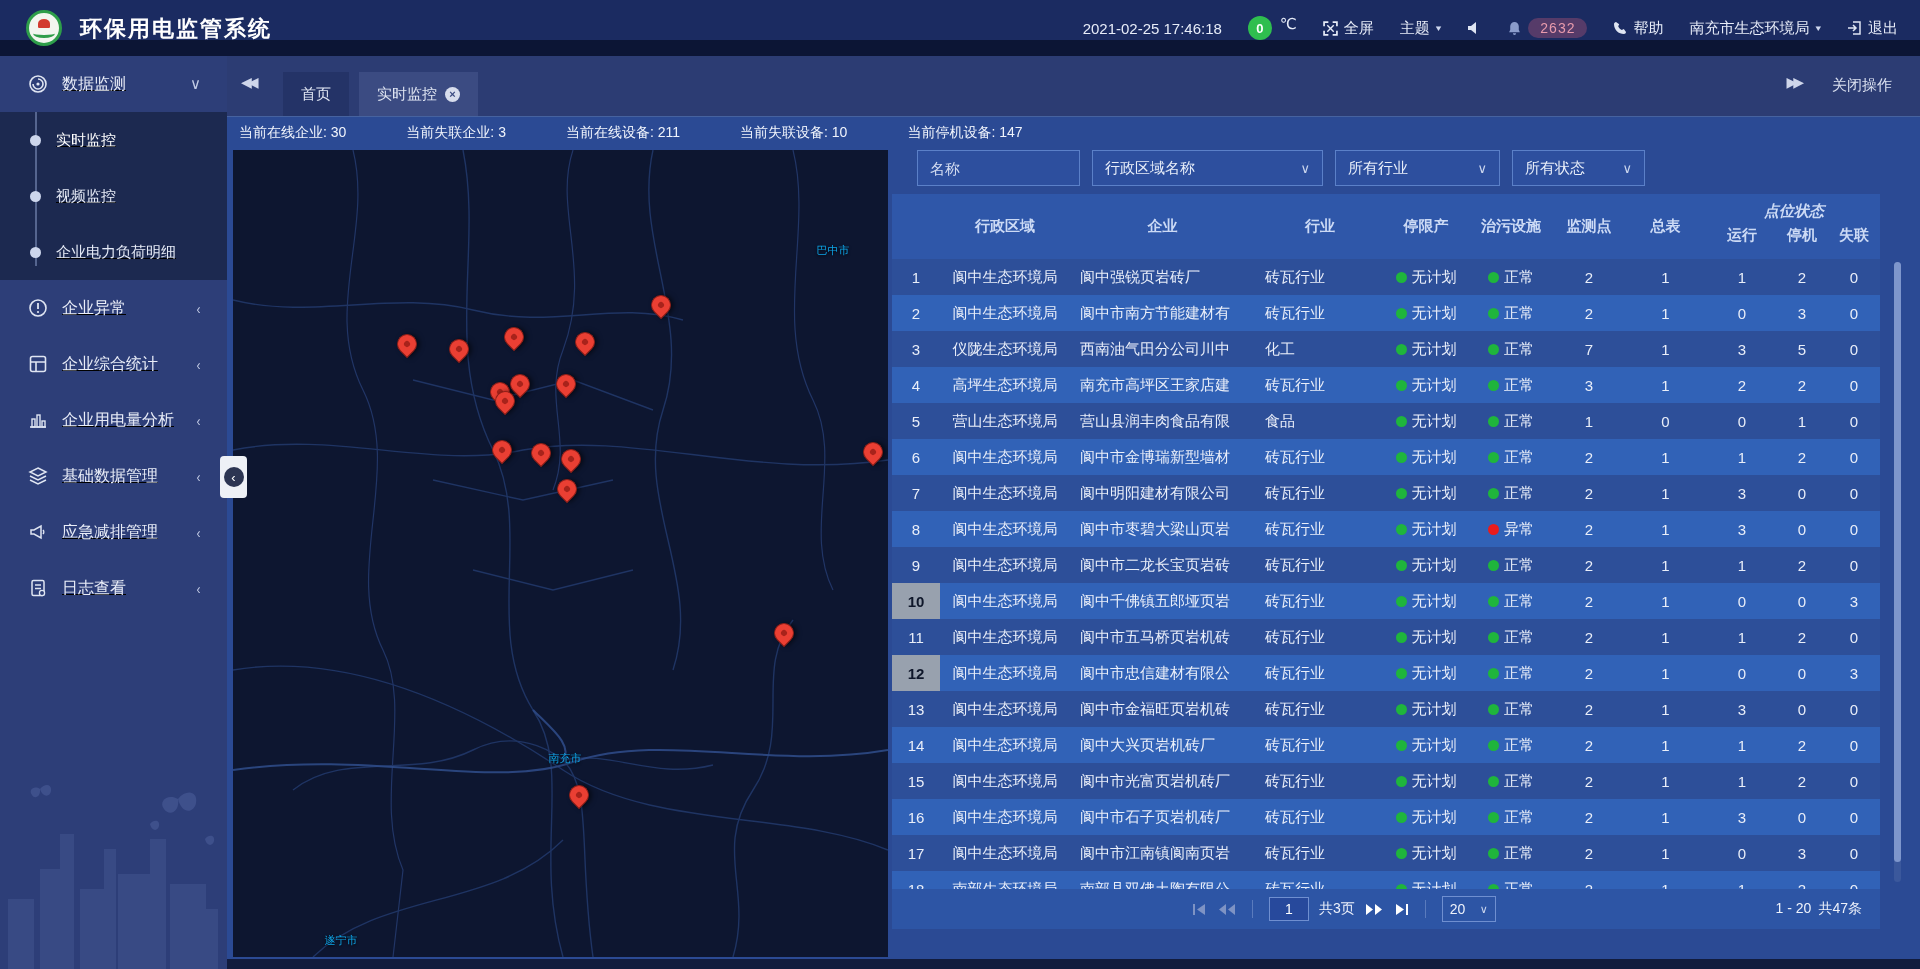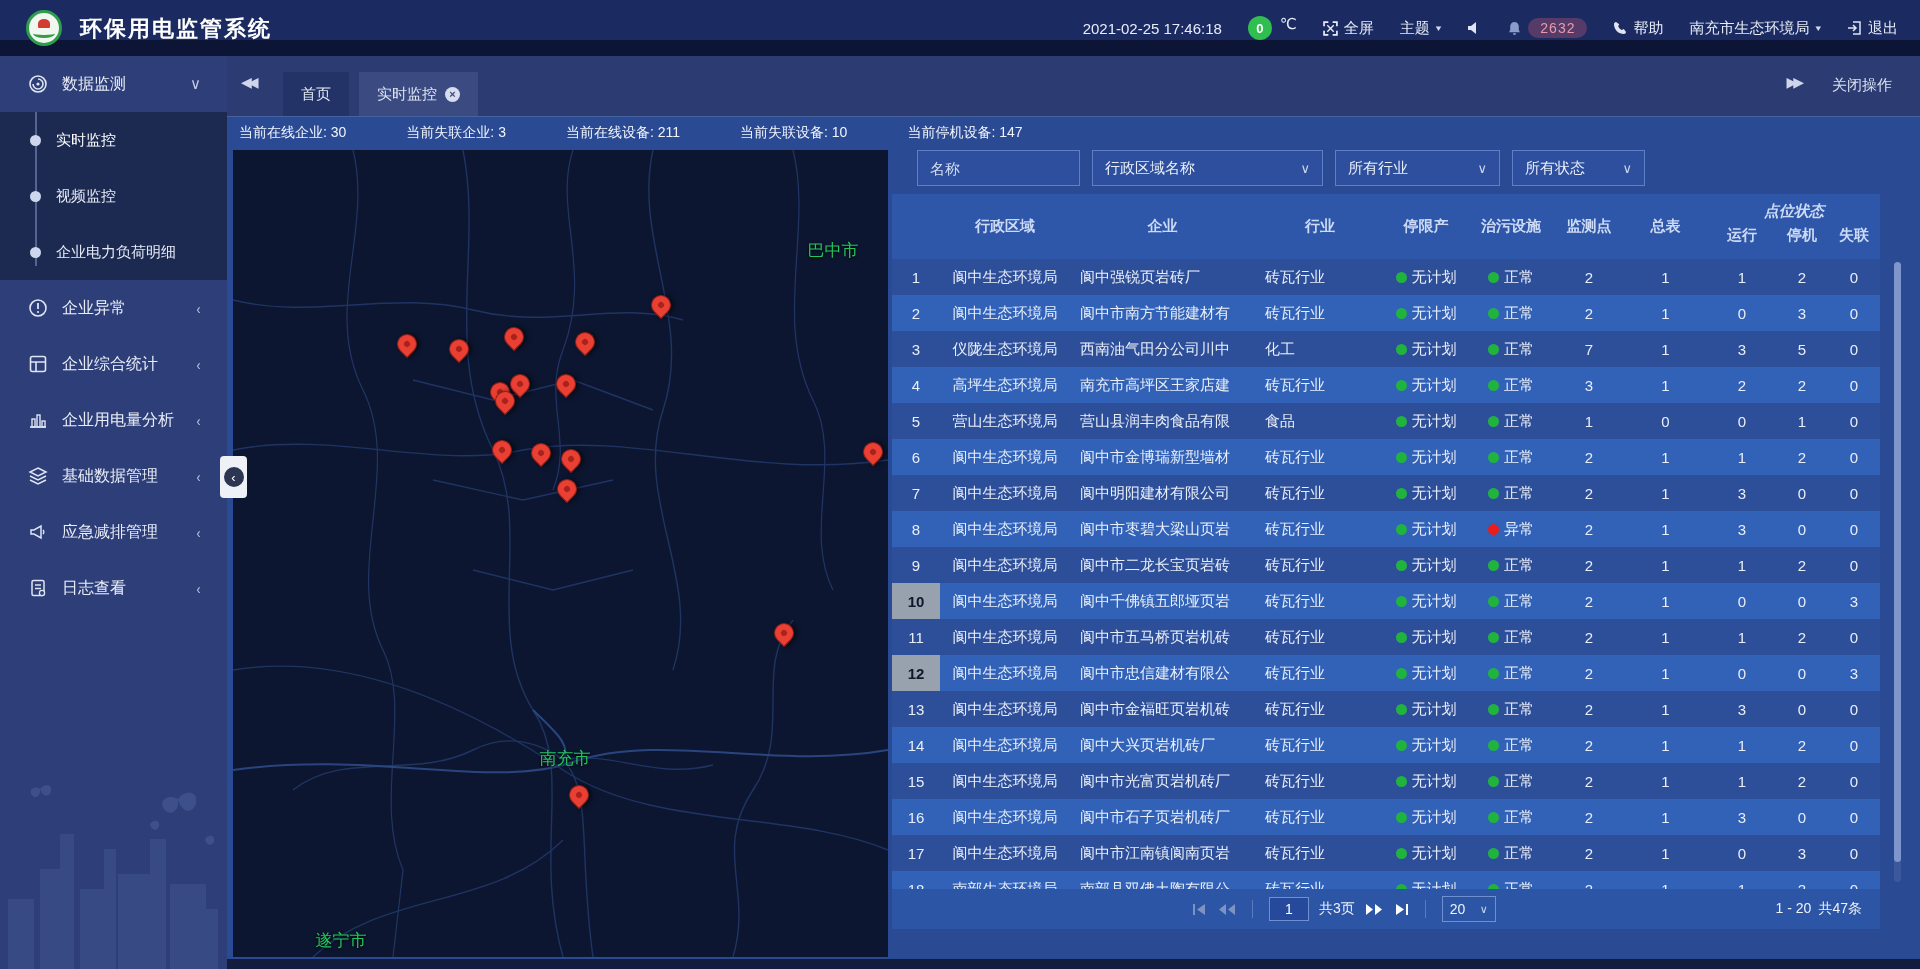--- a/index.html
+++ b/index.html
@@ -21,21 +21,21 @@
   .tb-item { display:flex; align-items:center; gap:6px; white-space:nowrap; }
   .temp-circle { display:inline-flex; align-items:center; justify-content:center; width:24px; height:24px;
                  border-radius:50%; background:#2fbe4f; color:#fff; font-size:13px; font-weight:bold; }
   .temp-unit { font-size:15px; margin-left:2px; margin-top:-8px; }
   .caret-down { display:inline-block; font-size:11px; transform:scaleY(.8); color:#cfd8ef; }
   .badge-pill { background:rgba(225,95,125,.30); color:#e89aac; border-radius:11px; padding:2px 12px;
                 font-size:14px; letter-spacing:1px; }
   .tb-icon svg { display:block; }
 
   
-  .sidebar { position:absolute; left:0; top:56px; width:227px; height:913px; background:#2d3e78; z-index:20; overflow:hidden; }
+  .sidebar { position:absolute; left:0; top:56px; width:227px; height:913px; background:#2d3e78; z-index:20; overflow:hidden;text-decoration:underline; }
   .side-group { position:relative; height:56px; display:flex; align-items:center; padding-left:28px; cursor:pointer;
                 color:#e9edf8; font-size:16px; }
   .side-group .g-icon { width:20px; height:20px; margin-right:14px; flex:0 0 auto; }
   .side-group .g-chev { position:absolute; right:26px; color:#c4cde6; font-size:15px; }
   .chev-lt { font-size:18px; line-height:1; transform:scaleX(.8); }
   .side-sub { background:#1c2950; position:relative; }
   .side-sub .sub-line { position:absolute; left:35px; top:0; bottom:14px; width:2px; background:#55658f; }
   .sub-item { position:relative; height:56px; display:flex; align-items:center; padding-left:56px;
               color:#e6ebf7; font-size:15px; cursor:pointer; }
   .sub-item .dot { position:absolute; left:30px; width:11px; height:11px; border-radius:50%; background:#cdd6ec; }
@@ -64,21 +64,21 @@
               border-top:1px solid #46629f; display:flex; align-items:center; gap:60px; padding-left:12px;
               color:#f0f4fc; font-size:14px; }
   .stat-item { white-space:nowrap; }
 
   .content { position:absolute; left:0; top:92px; right:0; bottom:0; background:#2b4a94; }
   .bottom-strip { position:absolute; left:0; right:0; bottom:0; height:10px; background:#121c3e; }
 
   
   .map-panel { position:absolute; left:6px; top:2px; width:655px; height:807px; background:#0d1630; overflow:hidden; }
   .map-panel svg.roads { position:absolute; left:0; top:0; }
-  .city-label { position:absolute; transform:translate(-50%,-50%); color:#22c55e; font-size:17px;
+  .city-label { position:absolute; transform:translate(-50%,-50%); color:#0ea5e9; font-size:11px;
                 text-shadow:0 1px 3px #000; white-space:nowrap; }
   .pin { position:absolute; width:20px; height:20px; background:#ea3f33; border:1px solid #8e1f18;
          border-radius:50% 50% 50% 0; transform:rotate(-45deg); box-shadow:2px 2px 5px rgba(0,0,0,.55); cursor:pointer; }
   .pin::after { content:""; position:absolute; left:6px; top:6px; width:6px; height:6px; border-radius:50%; background:#a8231b; }
 
   
   .right-area { position:absolute; left:665px; top:2px; width:1013px; height:953px; }
   .filters { position:absolute; left:25px; top:0; height:36px; display:flex; gap:12px; }
   .f-input { width:163px; height:36px; background:#2d4f9e; border:1px solid #5b80c8; color:#fff;
              font-size:15px; padding:0 12px; outline:none; font-family:inherit; }

